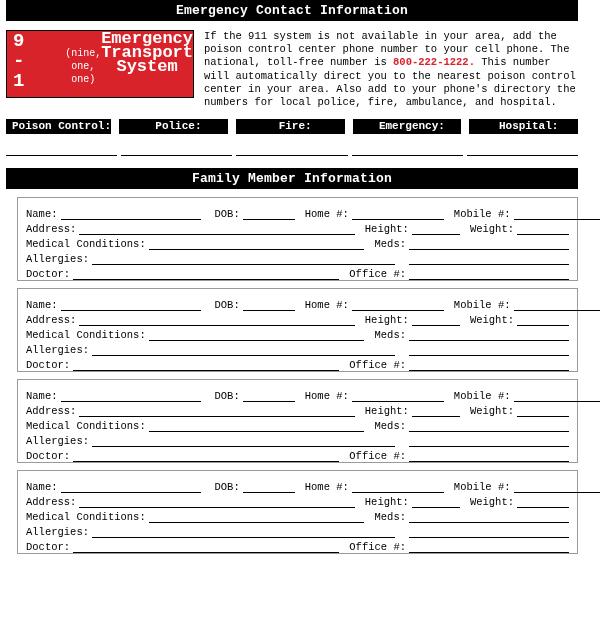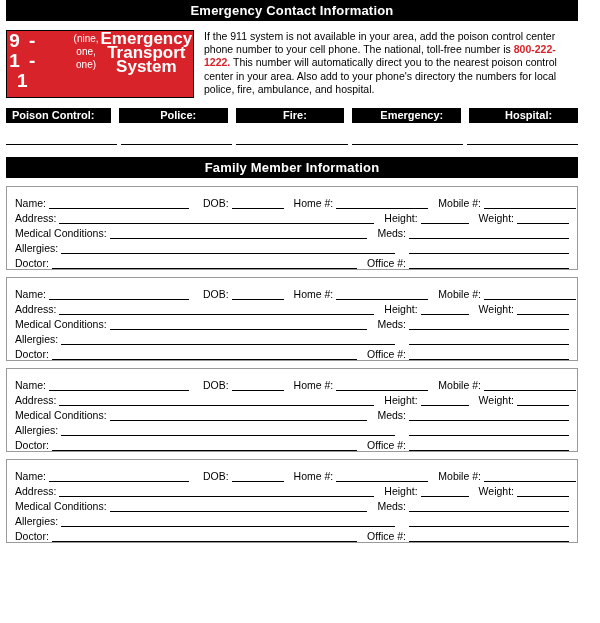--- a/index.html
+++ b/index.html
@@ -15,20 +15,21 @@
     color: #000;
     position: relative;
     overflow: hidden;
   }
   .page {
     width: 584px;
     height: 623px;
     box-sizing: border-box;
     padding: 0 6px;
     position: relative;
+    font-family: Liberation Mono, monospace;
   }
 
   
   .section-bar {
     background: #000000;
     color: #ffffff;
     text-align: center;
     font-weight: bold;
     font-size: 13px;
     line-height: 17px;
@@ -62,21 +63,21 @@
   }
   .nine-one-one .big {
     font-size: 19px;
     font-weight: bold;
     letter-spacing: 2px;
     line-height: 20px;
   }
   .nine-one-one .sub {
     font-size: 10px;
     line-height: 13px;
-    margin-top: 1px;
+    margin-top: 16px;
     padding-left: 33px;
   }
   .nine-one-one .sys {
     font-size: 17px;
     font-weight: bold;
     line-height: 14px;
     margin-top: 1px;
   }
   .emergency-text {
     flex: 1 1 auto;
@@ -119,20 +120,21 @@
   }
   .contact-lines .cl {
     flex: 1 1 0;
     border-bottom: 1px solid #000;
     height: 1px;
   }
 
   
   .family-wrap {
     margin-top: 8px;
+    margin-left: 11px;
   }
   .member-card {
     border: 1px solid #9a9a9a;
     box-sizing: border-box;
     padding: 7px 8px 6px 8px;
     margin-bottom: 7px;
     height: 84px;
   }
   .frow {
     display: flex;

